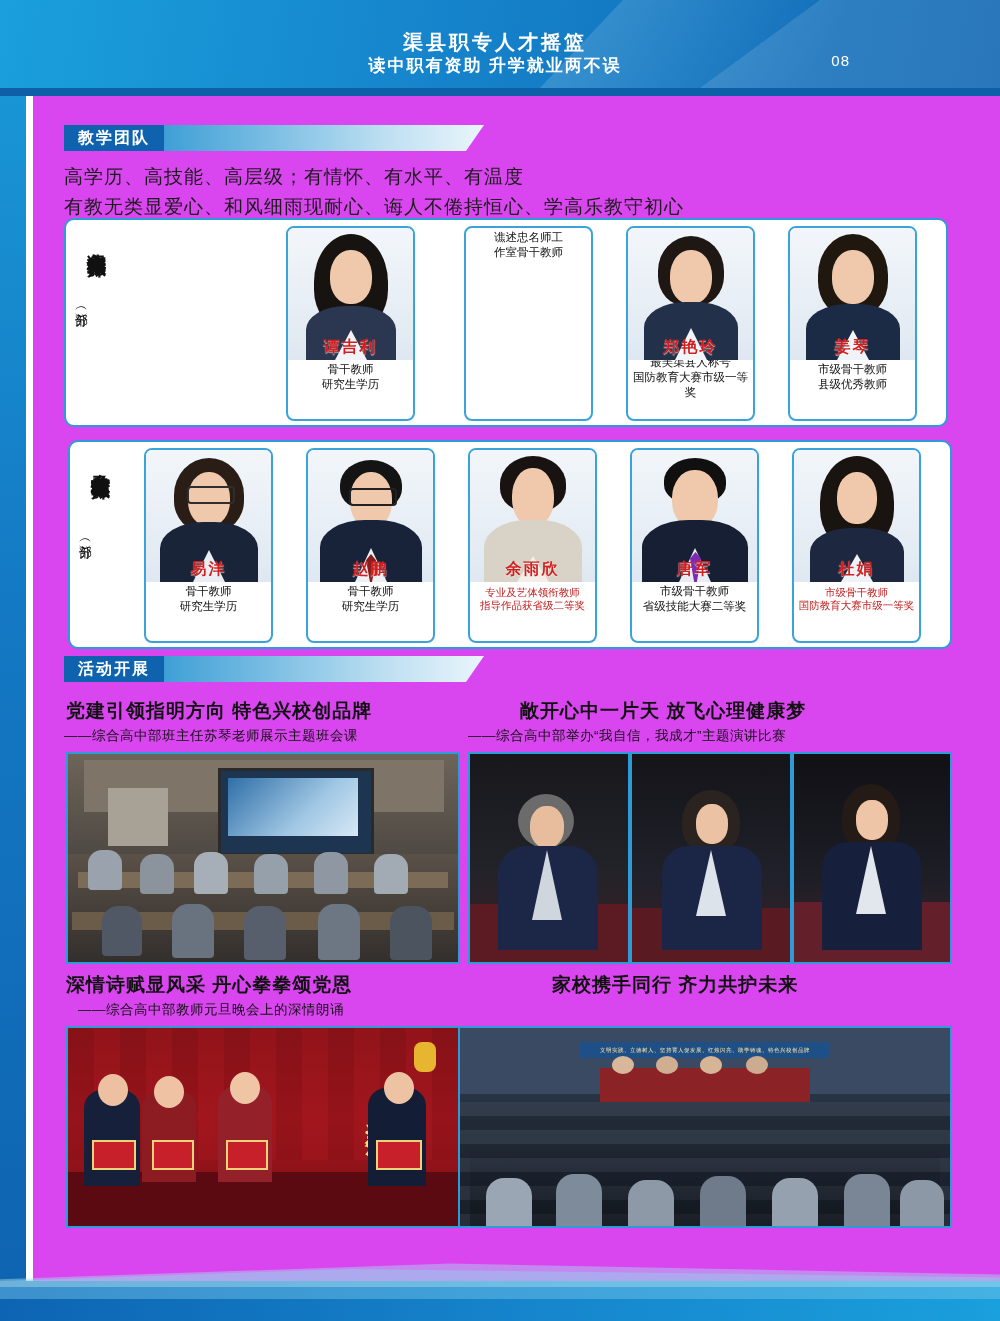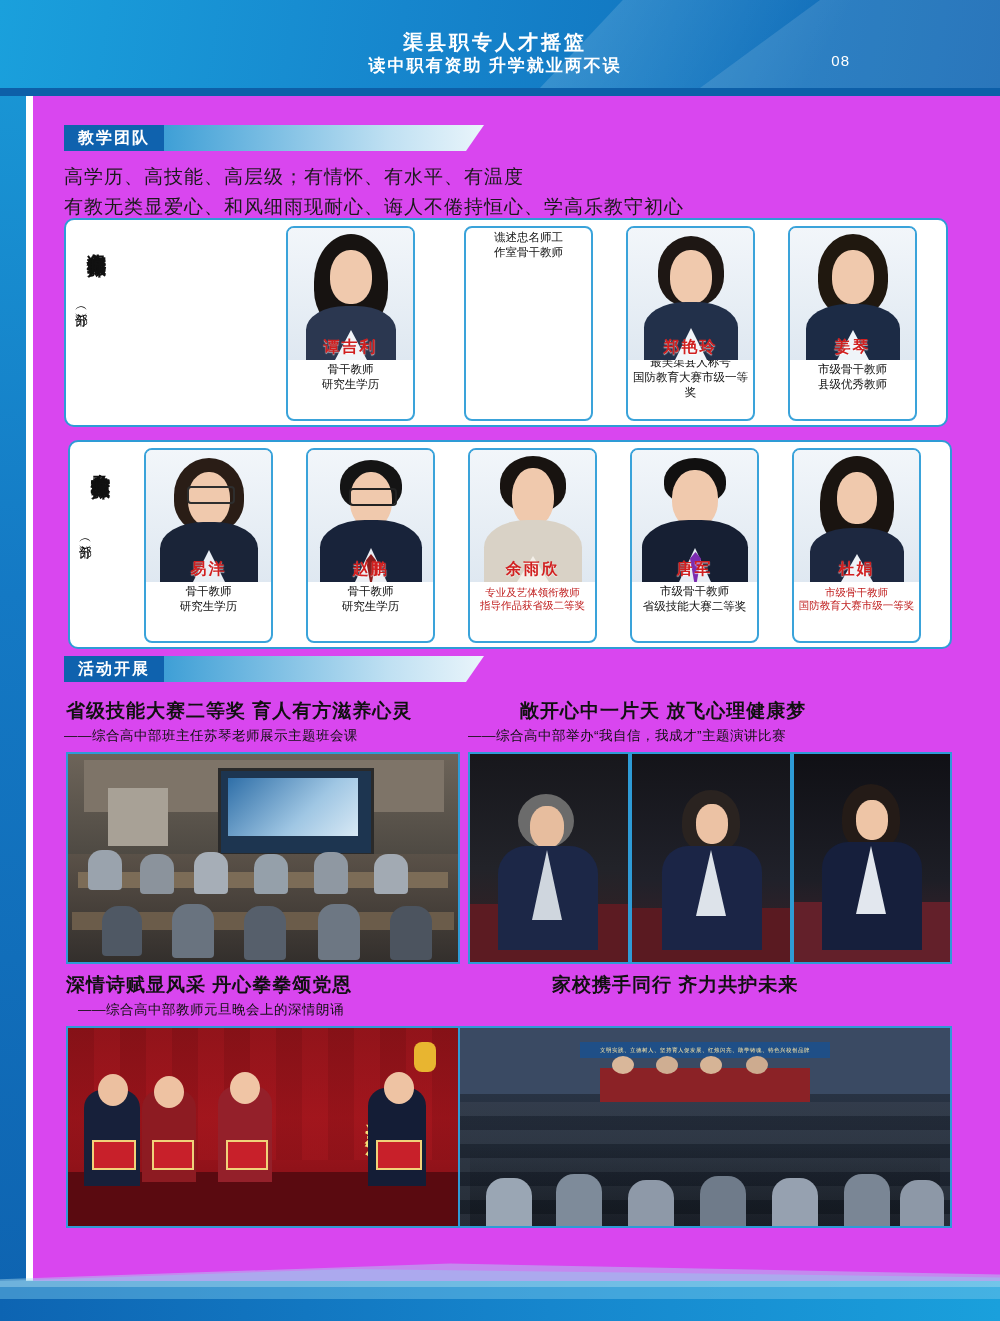--- a/index.html
+++ b/index.html
@@ -245,21 +245,21 @@
         <span>国防教育大赛市级一等奖</span>
       </div>
     </div>
   </div>
 
   <div class="sect" style="left:64px;top:656px;width:420px;">
     <div class="tail" style="left:100px;width:320px;"></div>
     <div class="tab">活动开展</div>
   </div>
 
-  <div class="act-title" style="left:66px;top:698px;width:400px;">省级技能大赛二等奖  育人有方滋养心灵</div>
+  <div class="act-title" style="left:66px;top:698px;width:400px;">党建引领指明方向  特色兴校创品牌</div>
   <div class="act-sub" style="left:64px;top:727px;width:400px;">——综合高中部班主任苏琴老师展示主题班会课</div>
 
   <div class="act-title" style="left:520px;top:698px;width:430px;">敞开心中一片天   放飞心理健康梦</div>
   <div class="act-sub" style="left:468px;top:727px;width:480px;">——综合高中部举办“我自信，我成才”主题演讲比赛</div>
 
   <div class="ph" style="left:66px;top:752px;width:390px;height:208px;">
     <div style="position:absolute;inset:0;background:linear-gradient(180deg,#6d6459 0%,#4a4640 55%,#2f2d2b 100%);"></div>
     <div style="position:absolute;left:16px;top:6px;width:360px;height:52px;background:#7e7468;"></div>
     <div style="position:absolute;left:150px;top:14px;width:150px;height:82px;background:#1d3550;border:3px solid #2a2a2a;"></div>
     <div style="position:absolute;left:160px;top:24px;width:130px;height:58px;background:linear-gradient(135deg,#2f6fa8,#9fc6e3 60%,#d8e9f5);"></div>

